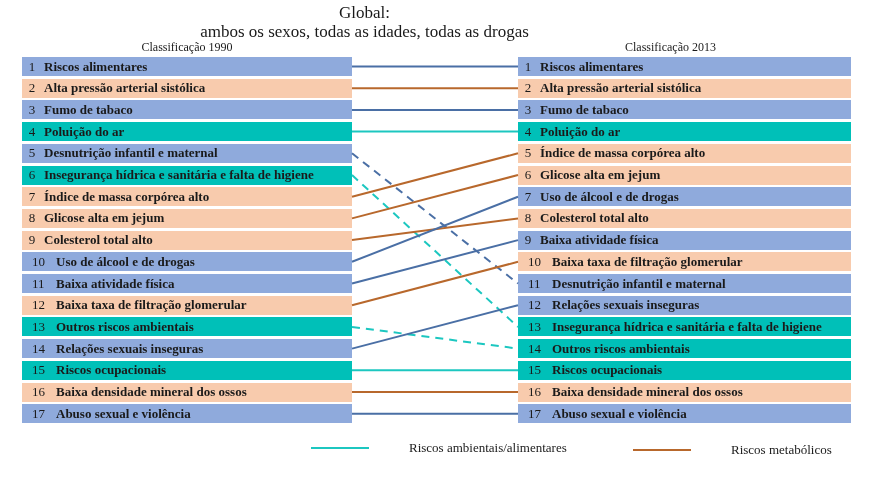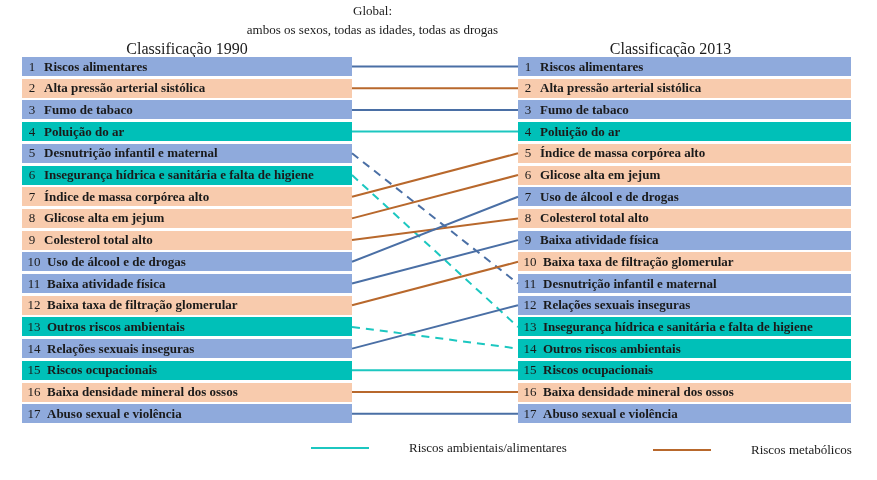--- a/index.html
+++ b/index.html
@@ -1,31 +1,31 @@
 <!DOCTYPE html>
 <html><head>
 <meta charset="utf-8">
 <style>
   html, body { margin: 0; padding: 0; background: #ffffff; }
   body { width: 877px; height: 480px; position: relative; overflow: hidden;
          font-family: "Liberation Serif", "DejaVu Serif", serif; color: #1a1a1a; }
-  .title { position: absolute; left: 12px; width: 721px; text-align: center; font-size: 13px; }
+  .title { position: absolute; left: 4px; width: 721px; text-align: center; font-size: 17px; }
   .t1 { top: 3px; }
   .t2 { top: 22px; }
-  .colhead { position: absolute; top: 40px; font-size: 16px; text-align: center; }
+  .colhead { position: absolute; top: 40px; font-size: 12px; text-align: center; }
   .colhead.left { left: 22px; width: 330px; }
   .colhead.right { left: 504px; width: 333px; }
   .col { position: absolute; top: 57px; }
   .col.left { left: 22px; width: 330px; }
   .col.right { left: 518px; width: 333px; }
   .row { position: absolute; left: 0; right: 0; height: 19px; display: flex; align-items: center;
          font-size: 13px; white-space: nowrap; overflow: hidden; }
   .row .num { display: inline-block; width: 20px; text-align: center; flex: none; }
   .row .lbl { padding-left: 2px; font-weight: bold; }
-  .row.two-digit .num { width: 22px; text-align: center; padding-left: 1px; }
+  .row.two-digit .num { width: 22px; text-align: left; padding-left: 10px; }
   svg.links { position: absolute; left: 0; top: 0; width: 877px; height: 480px; pointer-events: none; }
   .legend { position: absolute; top: 440px; left: 0; width: 877px; height: 30px; }
   .legend-item { position: absolute; display: flex; align-items: center; font-size: 13px; }
   .legend-swatch { width: 58px; height: 2px; margin-right: 40px; }
 </style>
 </head>
 <body>
 
 <div class="title t1">Global:</div>
 <div class="title t2">ambos os sexos, todas as idades, todas as drogas</div>
@@ -192,17 +192,17 @@
     <line x1="352" x2="518" y1="370.3" y2="370.3" stroke="#1cc7c0" stroke-width="2"></line>
     <line x1="352" x2="518" y1="392" y2="392" stroke="#b8682c" stroke-width="2"></line>
     <line x1="352" x2="518" y1="413.7" y2="413.7" stroke="#4a6fa5" stroke-width="2"></line>
   </svg>
 
 <div class="legend">
   <div class="legend-item" style="left:311px; top:0;">
     <span class="legend-swatch" style="background: rgb(28, 199, 192);"></span>
     <span>Riscos ambientais/alimentares</span>
   </div>
-  <div class="legend-item" style="left:653px; top:2px;text-align:right;">
+  <div class="legend-item" style="left:633px; top:2px;text-align:right;">
     <span class="legend-swatch" style="background: rgb(184, 104, 44);"></span>
     <span>Riscos metabólicos</span>
   </div>
 </div>
 
 </body></html>

